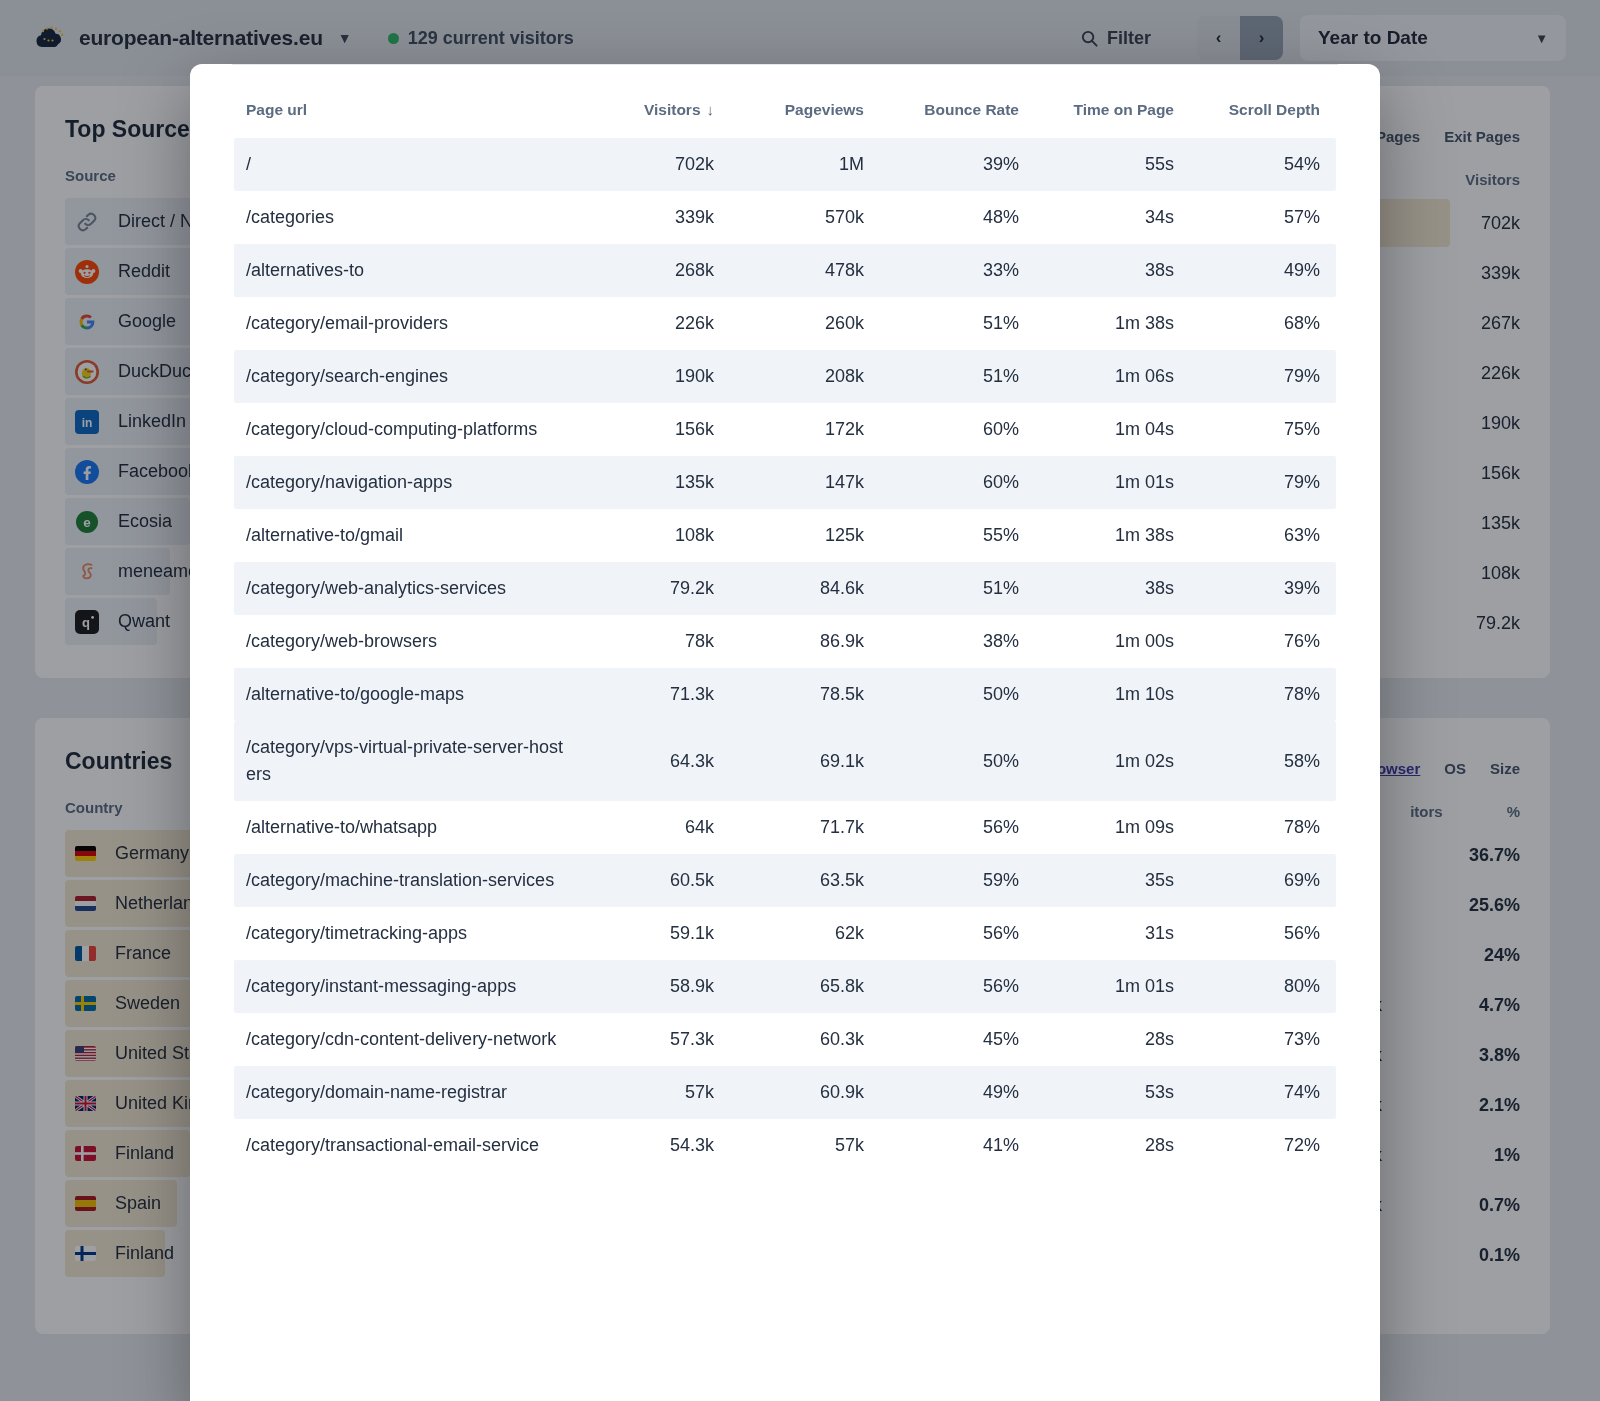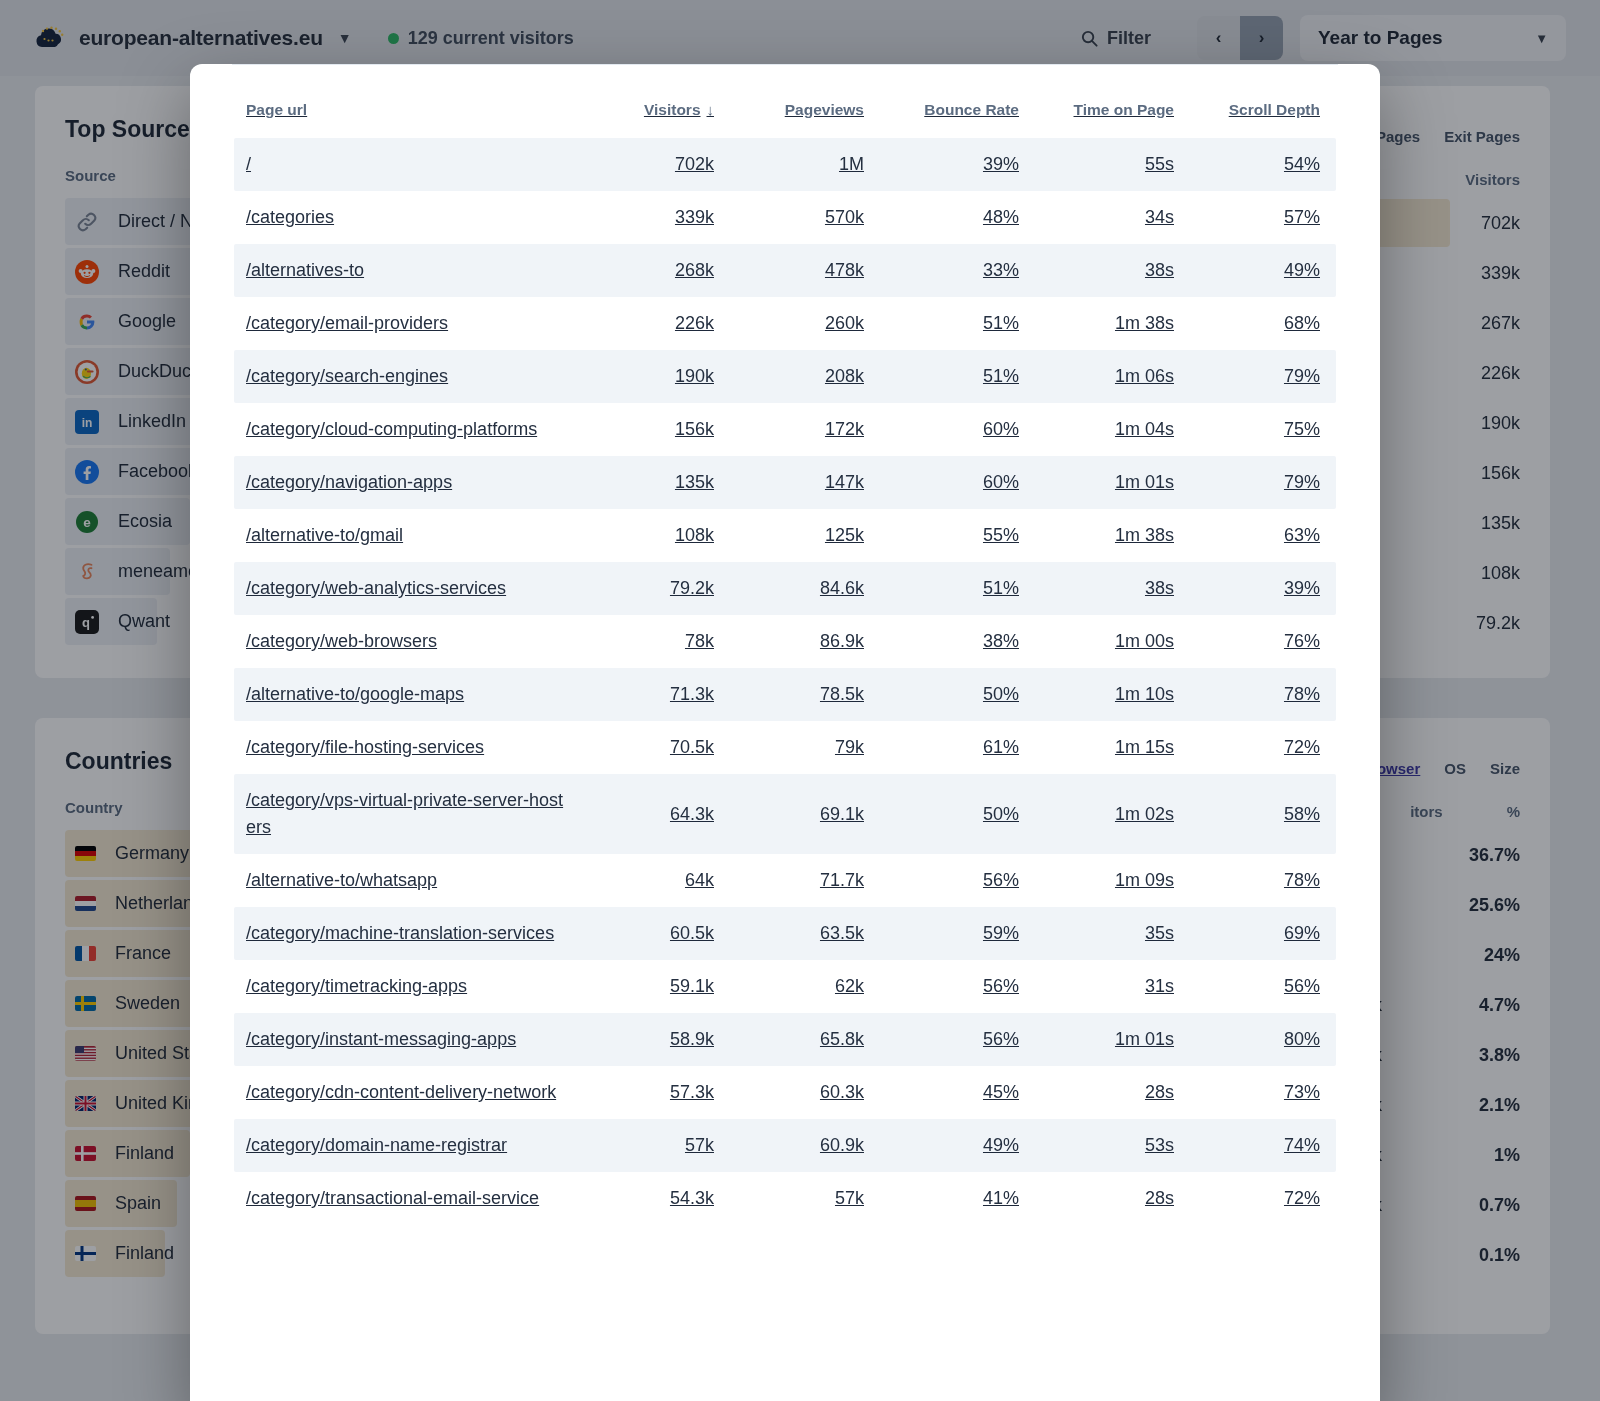--- a/index.html
+++ b/index.html
@@ -78,21 +78,21 @@
   .search-input{
     position:absolute; top:24px; right:0; width:264px; height:55px;
     border:1px solid #cfd8e3; border-radius:8px; padding:0 18px;
     font-family:inherit; font-size:18px; color:#1e293b; outline:none; background:#fff;
   }
   .search-input::placeholder{ color:#97a3b2; }
   .m-divider{ height:1px; background:#e3e9f0; margin:0 -2px; }
   .mtable{ margin-top:20px; }
   .mrow{
     display:grid; grid-template-columns:360px 120px 150px 155px 155px 162px;
-    align-items:center; padding:12px 0; border-radius:2px;text-decoration:underline;
+    align-items:center; padding:12px 0; border-radius:2px;
   }
   .mrow.stripe{ background:#f0f4f8; }
   .mrow .c{ text-align:right; font-size:18px; color:#242f40; padding-right:0; }
   .mrow .c:last-child{ padding-right:16px; }
   .mrow .c-url{ text-align:left; font-size:18px; color:#242f40; padding:1px 26px 1px 12px; line-height:27px; word-break:break-all; }
   .mhead{ padding:10px 0 14px 0; }
   .mhead .c,.mhead .c-url{ font-size:15.5px; font-weight:700; color:#5b6b80; }
   .mhead .c-vis{ display:flex; justify-content:flex-end; align-items:center; gap:6px; }
   .sort-arrow{ font-size:15px; font-weight:400; }
   .modal-fade{
@@ -130,21 +130,21 @@
       <circle cx="8.5" cy="8.5" r="5.5" fill="none" stroke="#39424f" stroke-width="2"></circle>
       <line x1="12.8" y1="12.8" x2="17.5" y2="17.5" stroke="#39424f" stroke-width="2" stroke-linecap="round"></line>
     </svg>
     <span class="filter-label">Filter</span>
   </span>
   <span class="navgroup">
     <span class="navbtn prev">‹</span>
     <span class="navbtn next">›</span>
   </span>
   <span class="daterange">
-    <span class="daterange-label">Year to Pages</span>
+    <span class="daterange-label">Year to Date</span>
     <span class="dr-chev">▼</span>
   </span>
 </div>
 
 <section class="panel" id="panel-sources">
   <div class="panel-title">Top Sources</div>
   <div class="col-head">Source</div>
   <ul class="src-list" id="sources-list">
       <li class="src-row">
         <span class="rowbar" style="width:430px"></span>
@@ -543,28 +543,20 @@
           <span class="c">76%</span>
         </div>
         <div class="mrow stripe">
           <span class="c-url">/alternative-to/google-maps</span>
           <span class="c">71.3k</span>
           <span class="c">78.5k</span>
           <span class="c">50%</span>
           <span class="c">1m 10s</span>
           <span class="c">78%</span>
         </div>
-        <div class="mrow">
-          <span class="c-url">/category/file-hosting-services</span>
-          <span class="c">70.5k</span>
-          <span class="c">79k</span>
-          <span class="c">61%</span>
-          <span class="c">1m 15s</span>
-          <span class="c">72%</span>
-        </div>
         <div class="mrow stripe">
           <span class="c-url">/category/vps-virtual-private-server-hosters</span>
           <span class="c">64.3k</span>
           <span class="c">69.1k</span>
           <span class="c">50%</span>
           <span class="c">1m 02s</span>
           <span class="c">58%</span>
         </div>
         <div class="mrow">
           <span class="c-url">/alternative-to/whatsapp</span>

